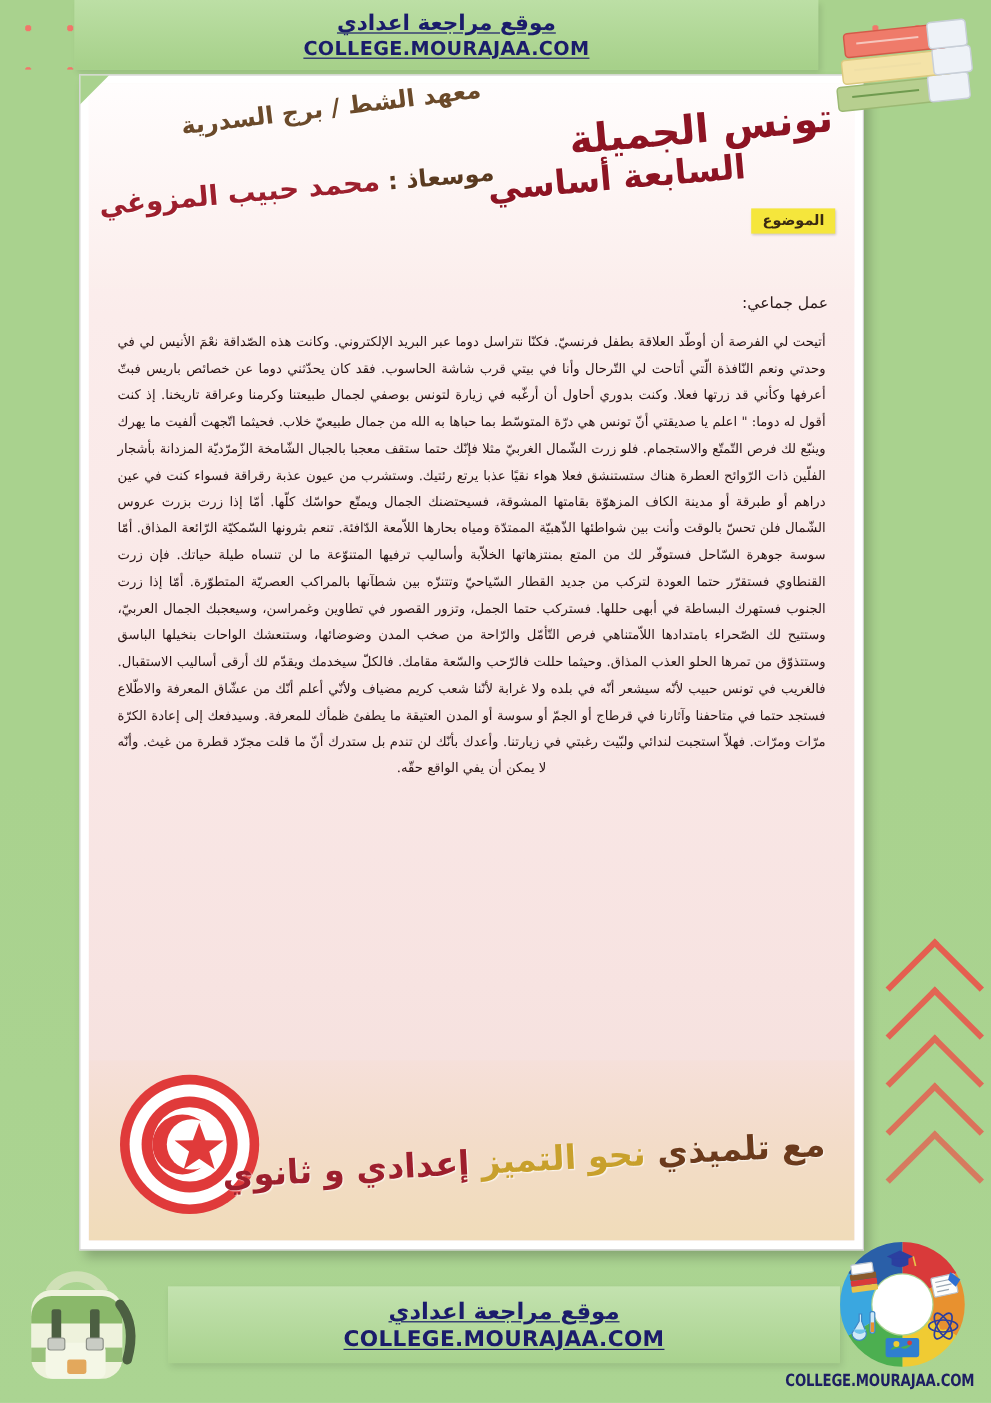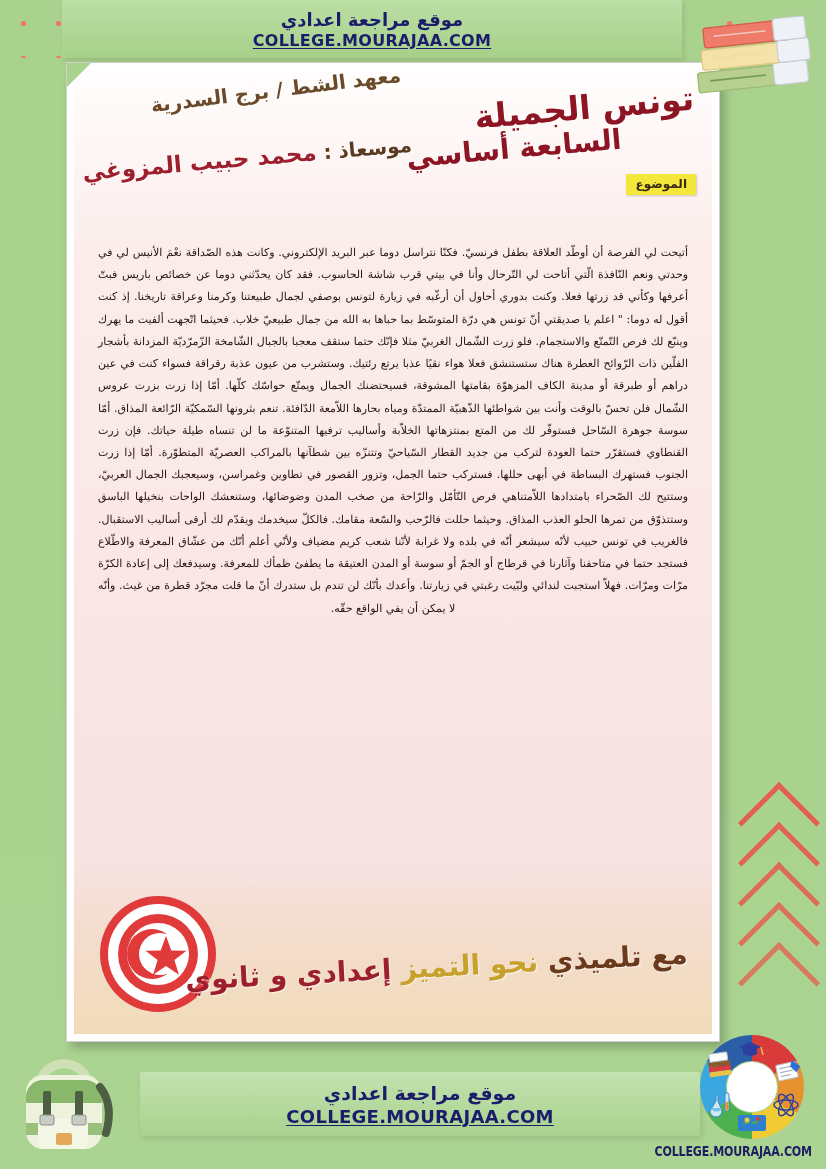--- a/index.html
+++ b/index.html
@@ -67,20 +67,21 @@
     flex-direction: column;
     align-items: center;
     justify-content: center;
     gap: 1px;
     box-shadow: 2px 3px 5px rgba(0,0,0,.10);
   }
   .banner-ar {
     font-size: 18px;
     font-weight: bold;
     color: #1b1c6b;
+    text-decoration: underline;
     text-underline-offset: 2px;
     direction: rtl;
   }
   .banner-url {
     font-size: 16px;
     font-weight: bold;
     color: #1b1c6b;
     letter-spacing: .3px;
     text-decoration: underline;
     text-underline-offset: 2px;
@@ -343,20 +344,21 @@
       <div class="hand hand-title">تونس الجميلة</div>
       <div class="hand hand-grade">السابعة أساسي</div>
       <div class="hand hand-teacher">
         <span>موسعاذ :</span>
         <span class="tname">محمد حبيب المزوغي</span>
       </div>
       <div class="badge-topic">الموضوع</div>
     </div>
 
 
+    <div class="groupwork">عمل جماعي:</div>
 
     <div class="body-text">
       <p>أتيحت لي الفرصة أن أوطّد العلاقة بطفل فرنسيّ. فكنّا نتراسل دوما عبر البريد الإلكتروني. وكانت هذه الصّداقة نعْمَ الأنيس لي في وحدتي ونعم النّافذة الّتي أتاحت لي التّرحال وأنا في بيتي قرب شاشة الحاسوب. فقد كان يحدّثني دوما عن خصائص باريس فبتّ أعرفها وكأني قد زرتها فعلا. وكنت بدوري أحاول أن أرغّبه في زيارة لتونس بوصفي لجمال طبيعتنا وكرمنا وعراقة تاريخنا. إذ كنت أقول له دوما: " اعلم يا صديقتي أنّ تونس هي درّة المتوسّط بما حباها به الله من جمال طبيعيّ خلاب. فحيثما اتّجهت ألفيت ما يهرك وينبّع لك فرص التّمتّع والاستجمام. فلو زرت الشّمال الغربيّ مثلا فإنّك حتما ستقف معجبا بالجبال الشّامخة الزّمرّديّة المزدانة بأشجار الفلّين ذات الرّوائح العطرة هناك ستستنشق فعلا هواء نقيًا عذبا يرتع رئتيك. وستشرب من عيون عذبة رقراقة فسواء كنت في عين دراهم أو طبرقة أو مدينة الكاف المزهوّة بقامتها المشوقة، فسيحتضنك الجمال ويمتّع حواسّك كلّها. أمّا إذا زرت بزرت عروس الشّمال فلن تحسّ بالوقت وأنت بين شواطئها الذّهبيّة الممتدّة ومياه بحارها اللاّمعة الدّافئة. تنعم بثرونها السّمكيّة الرّائعة المذاق. أمّا سوسة جوهرة السّاحل فستوفّر لك من المتع بمنتزهاتها الخلاّبة وأساليب ترفيها المتنوّعة ما لن تنساه طيلة حياتك. فإن زرت القنطاوي فستقرّر حتما العودة لتركب من جديد القطار السّياحيّ وتتنزّه بين شطآنها بالمراكب العصريّة المتطوّرة. أمّا إذا زرت الجنوب فستهرك البساطة في أبهى حللها. فستركب حتما الجمل، وتزور القصور في تطاوين وغمراسن، وسيعجبك الجمال العربيّ، وستتيح لك الصّحراء بامتدادها اللاّمتناهي فرص التّأمّل والرّاحة من صخب المدن وضوضائها، وستنعشك الواحات بنخيلها الباسق وستتذوّق من تمرها الحلو العذب المذاق. وحيثما حللت فالرّحب والسّعة مقامك. فالكلّ سيخدمك ويقدّم لك أرقى أساليب الاستقبال. فالغريب في تونس حبيب لأنّه سيشعر أنّه في بلده ولا غرابة لأنّنا شعب كريم مضياف ولأنّي أعلم أنّك من عشّاق المعرفة والاطّلاع فستجد حتما في متاحفنا وآثارنا في قرطاج أو الجمّ أو سوسة أو المدن العتيقة ما يطفئ ظمأك للمعرفة. وسيدفعك إلى إعادة الكرّة مرّات ومرّات. فهلاّ استجبت لندائي ولبّيت رغبتي في زيارتنا. وأعدك بأنّك لن تندم بل ستدرك أنّ ما قلت مجرّد قطرة من غيث. وأنّه لا يمكن أن يفي الواقع حقّه.</p>
     </div>
 
     <div class="doc-foot">
 
       <svg class="flag-emblem" viewBox="0 0 124 124">
         <circle cx="62" cy="62" r="58" fill="#e03a3a"></circle>
         <circle cx="62" cy="62" r="50" fill="#ffffff"></circle>

